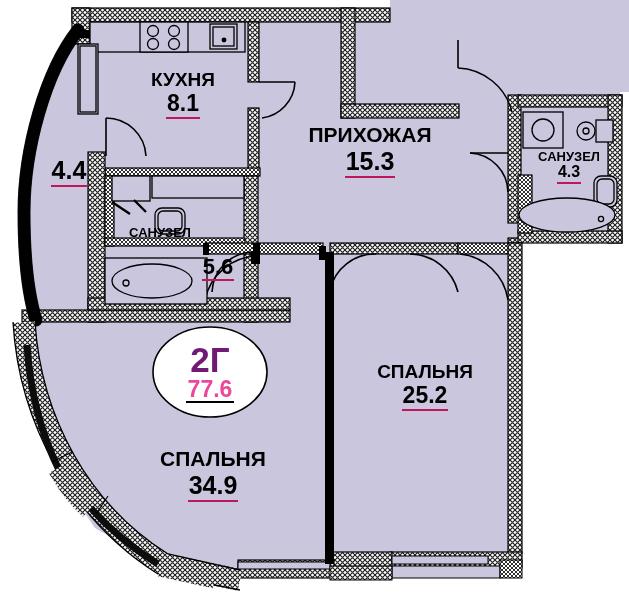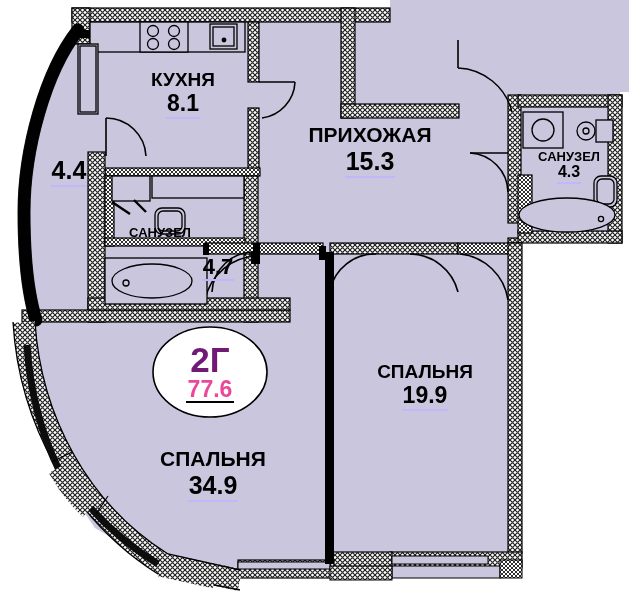--- a/index.html
+++ b/index.html
@@ -18,21 +18,21 @@
     position:absolute;
     text-align:center;
     font-family:"Liberation Sans",sans-serif;
     font-weight:bold;
     color:#000000;
     white-space:nowrap;
     line-height:1.02;
     letter-spacing:0px;
   }
   .lbl .rm-name{display:block;}
-  .lbl .rm-area{display:inline-block;border-bottom:2px solid #c4b5fd;padding:0 1px 1px 1px;}
+  .lbl .rm-area{display:inline-block;border-bottom:2px solid #be185d;padding:0 1px 1px 1px;}
 
   .sz-big .rm-name{font-size:21px;}
   .sz-big .rm-area{font-size:25px;margin-top:4px;}
 
   .sz-mid .rm-name{font-size:19px;}
   .sz-mid .rm-area{font-size:23px;margin-top:3px;}
 
   .sz-sm .rm-name{font-size:13px;}
   .sz-sm .rm-area{font-size:17px;margin-top:1px;}
 
@@ -284,36 +284,36 @@
 
   <div class="lbl sz-big" style="left:272px;top:124px;width:196px;">
     <span class="rm-name">ПРИХОЖАЯ</span>
     <span class="rm-area">15.3</span>
   </div>
 
   <div class="lbl sz-sm" style="left:108px;top:226px;width:104px;">
     <span class="rm-name">САНУЗЕЛ</span>
   </div>
   <div class="lbl sz-num" style="left:186px;top:256px;width:64px;">
-    <span class="rm-area" style="font-size:22px;">4.7</span>
+    <span class="rm-area" style="font-size:22px;">5.6</span>
   </div>
 
   <div class="lbl sz-sm" style="left:513px;top:150px;width:112px;">
     <span class="rm-name">САНУЗЕЛ</span>
     <span class="rm-area" style="font-size:16px;">4.3</span>
   </div>
 
   <div class="lbl sz-big" style="left:118px;top:448px;width:190px;">
     <span class="rm-name">СПАЛЬНЯ</span>
     <span class="rm-area">34.9</span>
   </div>
 
   <div class="lbl sz-mid" style="left:345px;top:362px;width:160px;">
     <span class="rm-name">СПАЛЬНЯ</span>
-    <span class="rm-area">19.9</span>
+    <span class="rm-area">25.2</span>
   </div>
 
   <div id="apt-badge" style="left:153px;top:330px;width:114px;height:86px;">
     <span class="badge-code">2Г</span>
     <span class="badge-area">77.6</span>
   </div>
 
 </div>
 
 </body></html>

